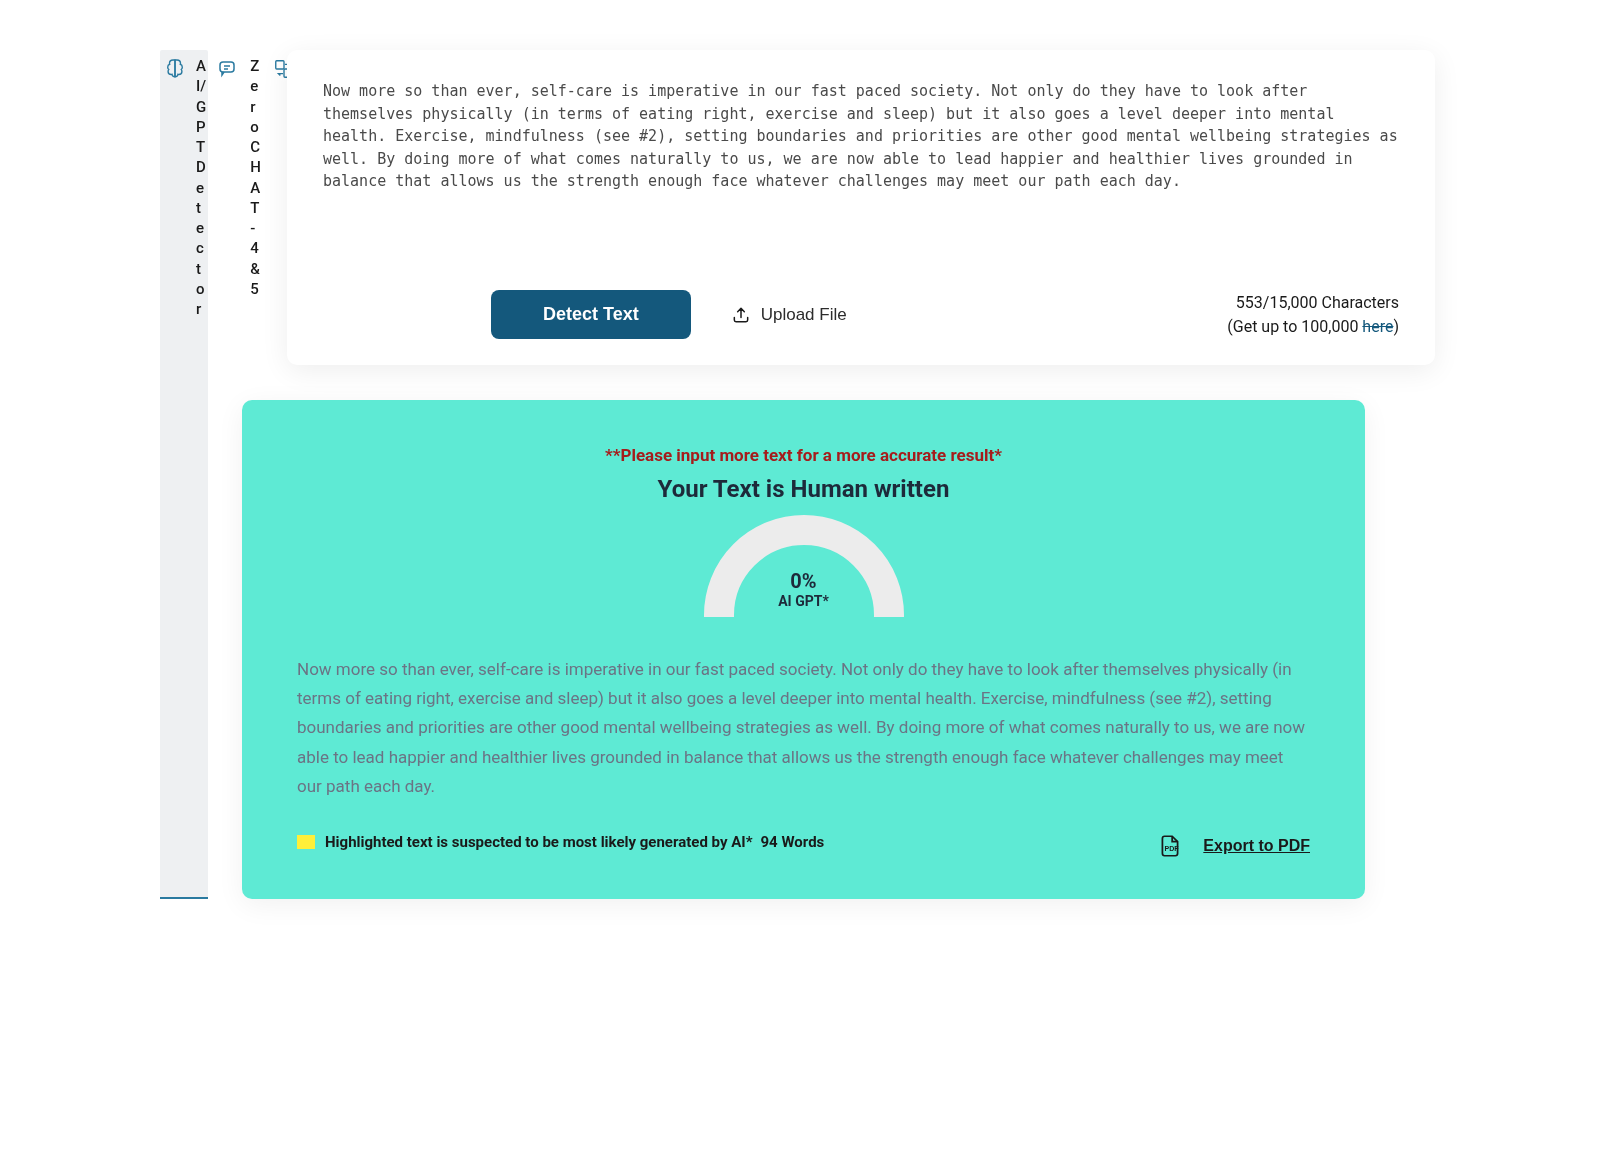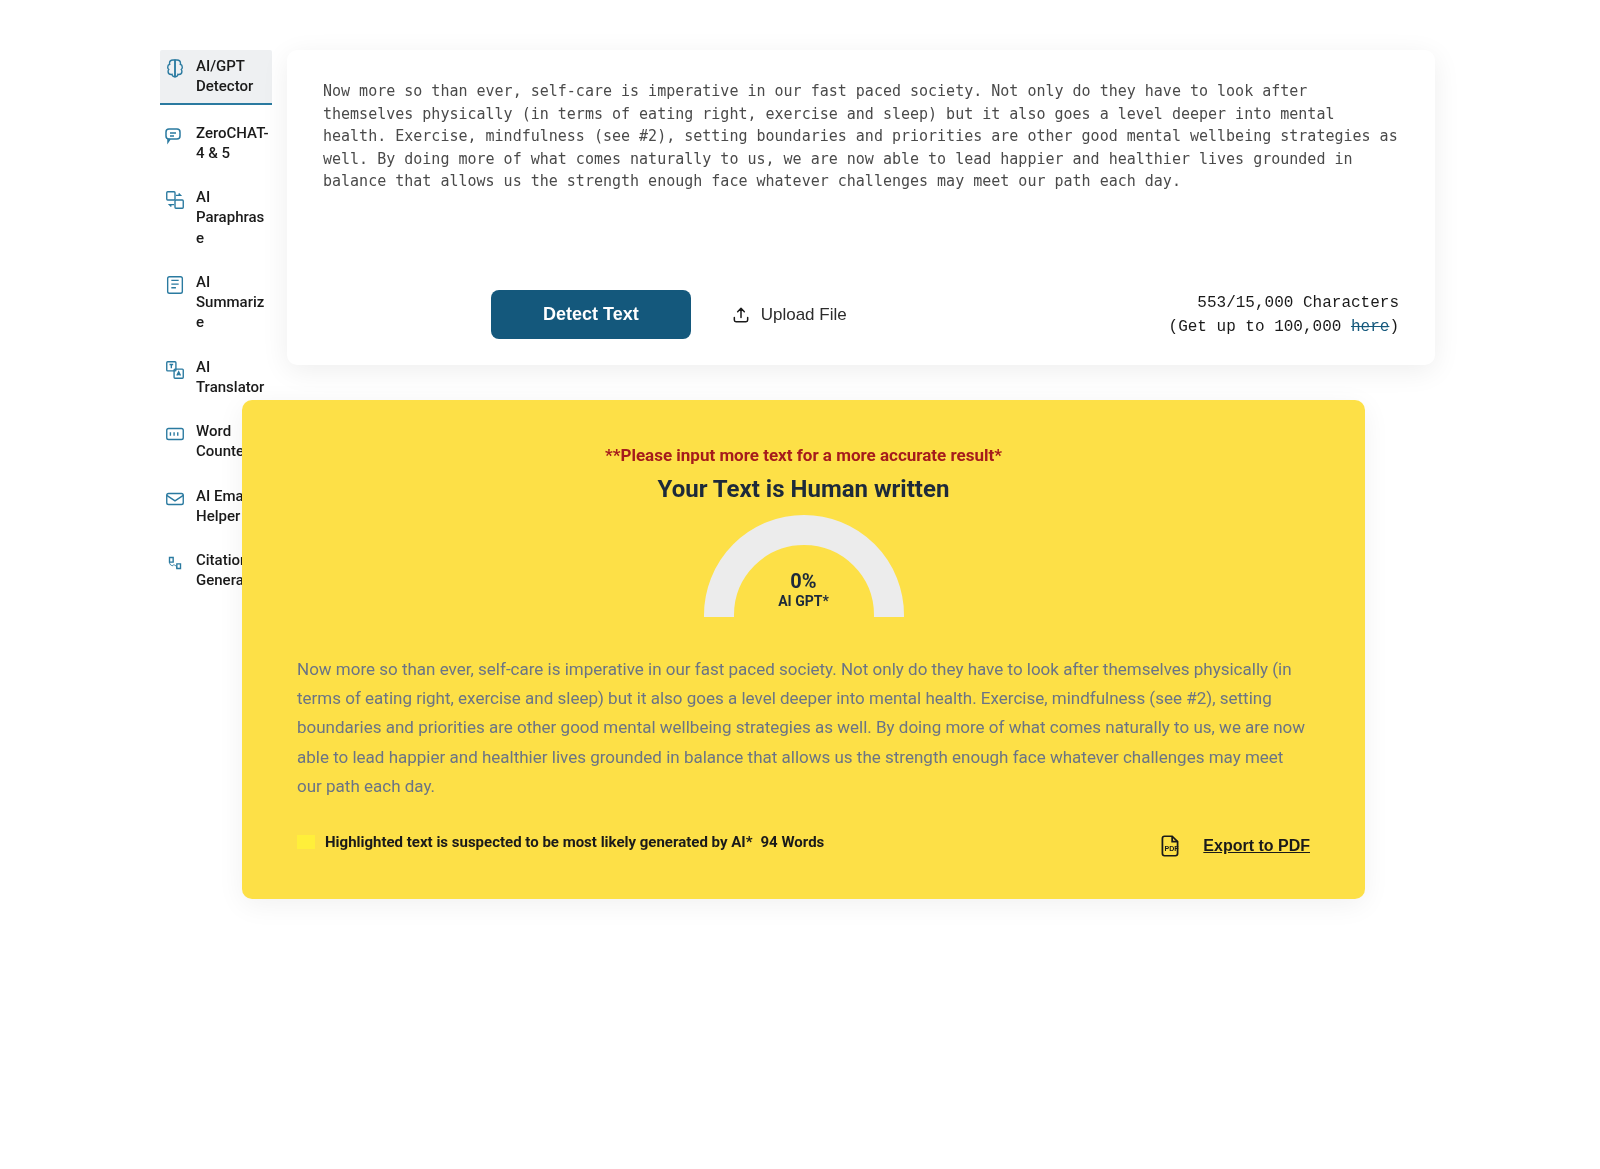--- a/index.html
+++ b/index.html
@@ -13,22 +13,22 @@
   }
   .page {
     display: flex;
     padding: 50px 165px 0 160px;
     gap: 15px;
   }
   
   .sidebar {
     width: 112px;
     display: flex;
-    flex-direction: column;
-    gap: 12px;
+    flex-direction: row;
+    gap: 6px;
     flex-shrink: 0;
   }
   .sidebar-item {
     display: flex;
     align-items: flex-start;
     gap: 8px;
     padding: 6px 2px 6px 2px;
     cursor: pointer;
     font-size: 15px;
     color: #1a1a1a;
@@ -109,30 +109,29 @@
   .upload-icon {
     width: 20px; height: 20px;
     display: inline-flex; align-items:center; justify-content:center;
   }
   .char-counter {
     margin-left: auto;
     text-align: right;
     font-size: 16px;
     color: #1a1a1a;
     line-height: 1.5;
-    font-family: Liberation Mono, monospace;
   }
   .char-counter .here {
     color: #14587c;
     text-decoration: line-through;
     cursor: pointer;
   }
   
   .result-card {
-    background: #fde047;
+    background: #5eead4;
     border-radius: 10px;
     box-shadow: 0 6px 28px rgba(0,0,0,0.06);
     padding: 45px 55px 40px 55px;
     margin: 0 70px 0 -45px;
   }
   .warning {
     color: #a51c1c;
     font-weight: 700;
     font-size: 17px;
     text-align: center;

